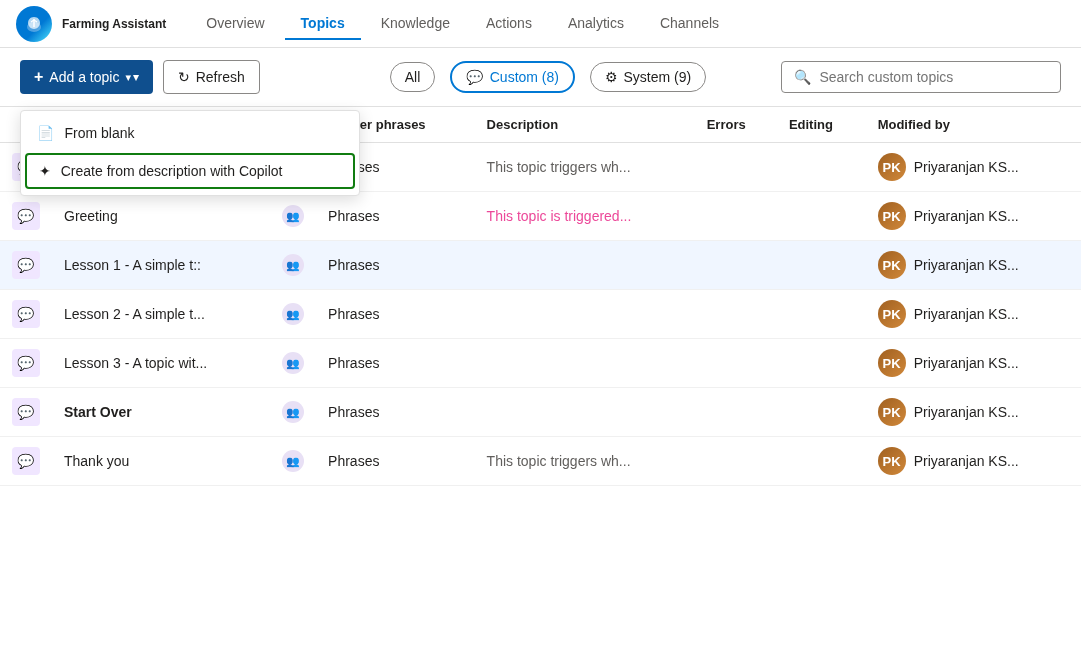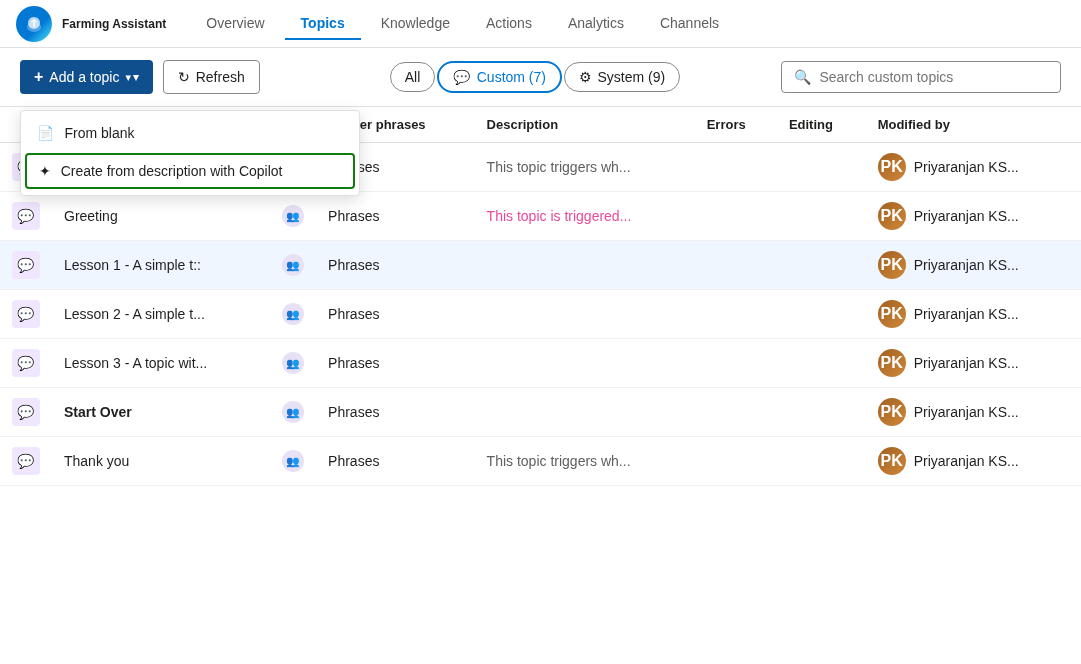--- a/index.html
+++ b/index.html
@@ -72,21 +72,21 @@
       background: #fff;
       color: #201f1e;
       border: 1px solid #8a8886;
       border-radius: 4px;
       padding: 8px 14px;
       font-size: 14px;
       cursor: pointer;
     }
 
     .filter-group {
-      display: flex; align-items: center; gap: 2px;
+      display: flex; align-items: center; gap: 15px;
       margin-left: 120px;
     }
     .filter-btn {
       border: 1px solid #8a8886;
       border-radius: 20px;
       padding: 6px 14px;
       background: #fff;
       font-size: 14px;
       cursor: pointer;
       color: #201f1e;
@@ -187,21 +187,21 @@
       background: #e8e0f5;
       border-radius: 50%;
       display: flex; align-items: center; justify-content: center;
       font-size: 11px; color: #7b5ea7;
     }
     .avatar {
       width: 28px; height: 28px;
       border-radius: 50%;
       background: linear-gradient(135deg, #a06020, #d0883a);
       overflow: hidden; display: flex; align-items: center; justify-content: center;
-      font-size: 16px; color: #fff; font-weight: bold;
+      font-size: 13px; color: #fff; font-weight: bold;
     }
     .avatar-cell {
       display: flex; align-items: center; gap: 8px;
     }
 
     .chevron-icon::after {
       content: '▾';
       font-size: 12px;
       margin-left: 2px;
     }
@@ -240,21 +240,21 @@
 
   <button class="btn-secondary">
     <span>↻</span>
     <span>Refresh</span>
   </button>
 
   <div class="filter-group">
     <button class="filter-btn">All</button>
     <button class="filter-btn-icon active">
       <span>💬</span>
-      <span>Custom (7)</span>
+      <span>Custom (8)</span>
     </button>
     <button class="filter-btn-icon">
       <span>⚙</span>
       <span>System (9)</span>
     </button>
   </div>
 
   <div class="search-box">
     <span style="color:#605e5c;">🔍</span>
     <input type="text" placeholder="Search custom topics" style="">

